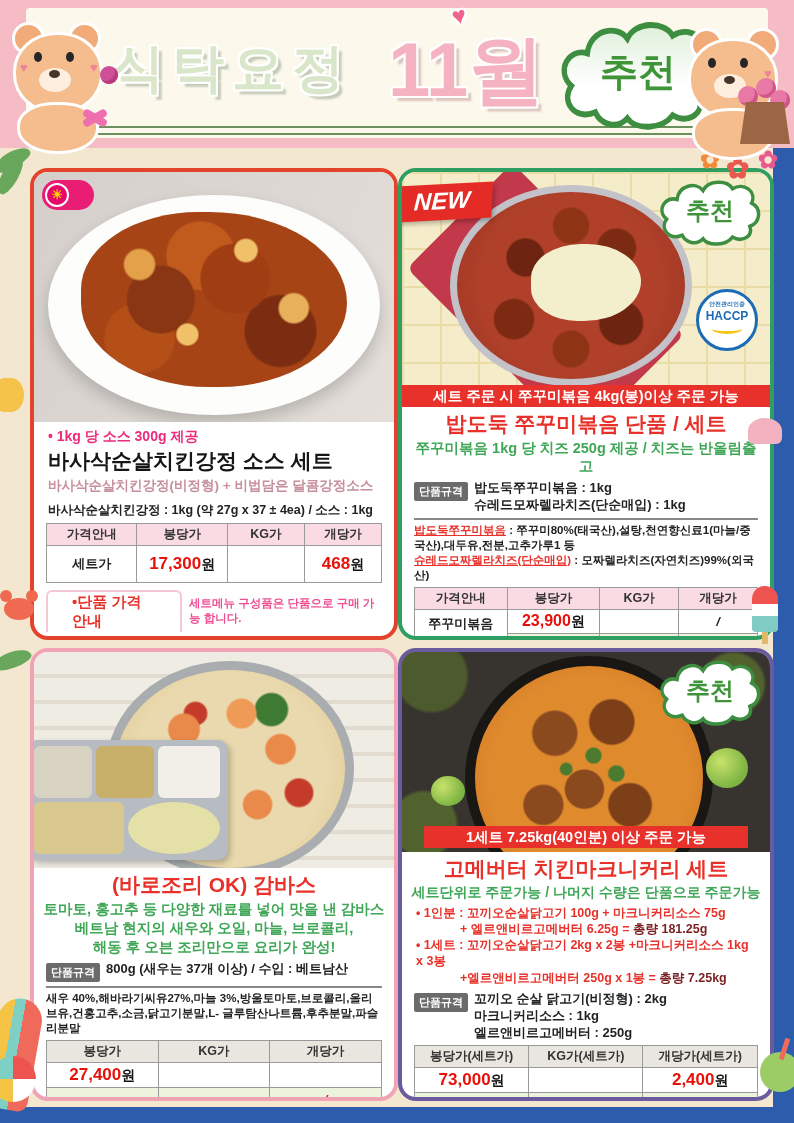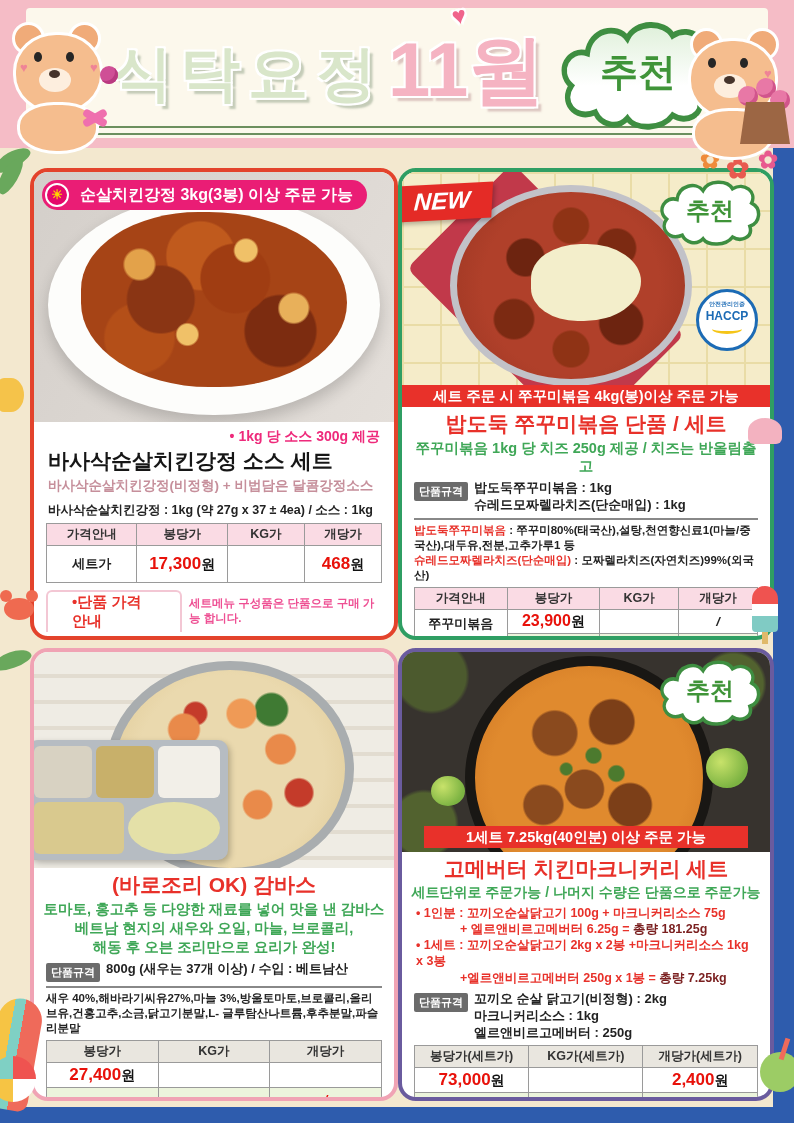--- a/index.html
+++ b/index.html
@@ -6,21 +6,21 @@
   .page{position:relative;width:794px;height:1123px;background:#f3e8cf;overflow:hidden;
         font-family:"Liberation Sans",sans-serif;font-weight:bold;}
   
   .strip-right{position:absolute;right:0;top:148px;bottom:0;width:21px;background:#2e5cad;}
   .strip-bottom{position:absolute;left:0;right:0;bottom:0;height:16px;background:#2e5cad;}
   
   .header{position:absolute;left:0;top:0;right:0;height:148px;background:#f5bcc6;}
   .header-inner{position:absolute;left:26px;right:26px;top:8px;bottom:10px;background:#fcf8ec;border-radius:4px;}
   .hr-double{position:absolute;left:60px;right:60px;bottom:13px;height:5px;
              border-top:2px solid #6c8f5e;border-bottom:2px solid #6c8f5e;}
-  .title-main{position:absolute;left:112px;top:34px;font-size:60px;letter-spacing:8px;color:#d9e6ca;
+  .title-main{position:absolute;left:112px;top:34px;font-size:52px;letter-spacing:8px;color:#d9e6ca;
       text-shadow:-2px -2px 0 #fff,2px -2px 0 #fff,-2px 2px 0 #fff,2px 2px 0 #fff,5px 5px 2px rgba(150,165,140,.55);}
   .title-month{position:absolute;left:388px;top:20px;font-size:76px;color:#f5b3c2;
       text-shadow:-2px -2px 0 #fff,2px -2px 0 #fff,-2px 2px 0 #fff,2px 2px 0 #fff,5px 5px 2px rgba(190,150,150,.5);}
   .cloud{position:absolute;}
   .cloud svg{position:absolute;left:0;top:0;width:100%;height:100%;}
   .cloud .cloud-text{position:absolute;left:0;right:0;top:50%;transform:translateY(-52%);
       text-align:center;color:#3f9438;}
   .cloud-header{left:558px;top:18px;width:160px;height:112px;}
   .cloud-header .cloud-text{font-size:38px;}
   .cloud-card{right:8px;top:6px;width:104px;height:68px;z-index:5;}
@@ -139,31 +139,31 @@
   .bulb{position:absolute;left:3px;top:3px;width:24px;height:24px;background:#e5086a;border:2px solid #fff;
       border-radius:50%;box-sizing:border-box;color:#ffd400;font-size:13px;line-height:20px;text-align:center;}
   .new-ribbon{position:absolute;left:-4px;top:12px;background:#e42b26;color:#fff;font-style:italic;
       font-size:24px;padding:3px 22px 5px 16px;transform:skewX(-6deg) rotate(-3deg);z-index:5;
       box-shadow:2px 3px 4px rgba(0,0,0,.25);}
   .banner-red{background:#e8312a;color:#fff;text-align:center;font-size:14.5px;line-height:22px;height:22px;}
   .banner-abs{position:absolute;left:22px;right:22px;bottom:4px;z-index:4;}
   .noodle-badge{position:absolute;left:130px;top:366px;width:198px;height:44px;background:#ee1c25;border-radius:14px;
       color:#ffd400;font-size:26px;line-height:44px;text-align:center;z-index:6;box-shadow:2px 3px 5px rgba(0,0,0,.3);}
   
-  .sauce-note{margin:6px 14px 0;color:#ee2a7b;font-size:14px;text-align:right;}
+  .sauce-note{margin:6px 14px 0;color:#ee2a7b;font-size:14px;}
   .c-title{margin:1px 14px 0;color:#161616;font-size:21px;}
   .c-title-red{color:#e8312a;text-align:center;font-size:21px;margin:3px 8px 0;}
   .c-sub{margin:2px 14px 0;color:#c68f9b;font-size:13.5px;}
   .c-green{color:#3fa757;text-align:center;font-size:14.5px;margin:1px 8px 0;line-height:1.25;}
   .specline{margin:7px 14px 0;color:#222;font-size:12.5px;}
   .specrow{display:flex;margin:5px 12px 0;align-items:flex-start;}
   .speclbl{flex:0 0 auto;background:#6b6b6b;color:#fff;font-size:11px;padding:2px 5px;border-radius:2px;margin-right:6px;margin-top:2px;}
   .specbody{color:#222;font-size:13px;line-height:1.3;}
   .ingr{margin:4px 12px 0;padding-top:3px;border-top:2px solid #888;color:#222;font-size:11.5px;line-height:1.3;}
-  .ingr .redlbl{color:#e8312a;}
+  .ingr .redlbl{color:#e8312a;text-decoration:underline;}
   .bullets{margin:3px 14px 0;color:#e8312a;font-size:12.5px;line-height:1.3;}
   .bullets .indent{padding-left:44px;}
   .bullets .tot{color:#7a1f1f;}
   .single-head{display:flex;align-items:center;margin:7px 12px 1px;}
   .single-tab{border:2px solid #f3c7d4;border-bottom:none;border-radius:6px 6px 0 0;padding:1px 24px;color:#e8312a;font-size:15px;}
   .single-note{color:#ee4f93;font-size:11.5px;margin-left:7px;}
   
   table.ptable{border-collapse:collapse;table-layout:fixed;width:calc(100% - 24px);margin:4px 12px 0;}
   .ptable th{border:1.5px solid #9a9a9a;font-size:12.5px;color:#333;padding:2px 0;font-weight:bold;}
   .ptable td{border:1.5px solid #9a9a9a;text-align:center;font-size:13px;color:#222;padding:2px 0;}
@@ -252,21 +252,20 @@
   <span class="deco leaf" style="left:-8px;top:652px;transform:rotate(-20deg);"></span>
   <span class="deco popsicle" style="left:752px;top:586px;"></span>
   <span class="deco surfboard" style="left:-8px;top:998px;"></span>
   <span class="deco beachball" style="left:-10px;top:1056px;"></span>
   <span class="deco drink" style="left:760px;top:1052px;"></span>
 
   <div class="card card1">
     <div class="photo ph-chicken">
       <div class="ribbon-pink">
         <span class="bulb">☀</span>
-        <span>순살치킨강정 3kg(3봉) 이상 주문 가능</span>
       </div>
       <div class="plate"></div>
       <div class="chicken-pile"></div>
     </div>
     <div class="sauce-note">• 1kg 당 소스 300g 제공</div>
     <div class="c-title">바사삭순살치킨강정 소스 세트</div>
     <div class="c-sub">바사삭순살치킨강정(비정형) + 비법담은 달콤강정소스</div>
     <div class="specline">바사삭순살치킨강정 : 1kg (약 27g x 37 ± 4ea) / 소스 : 1kg</div>
     <table class="ptable pinkhead">
       <colgroup>

